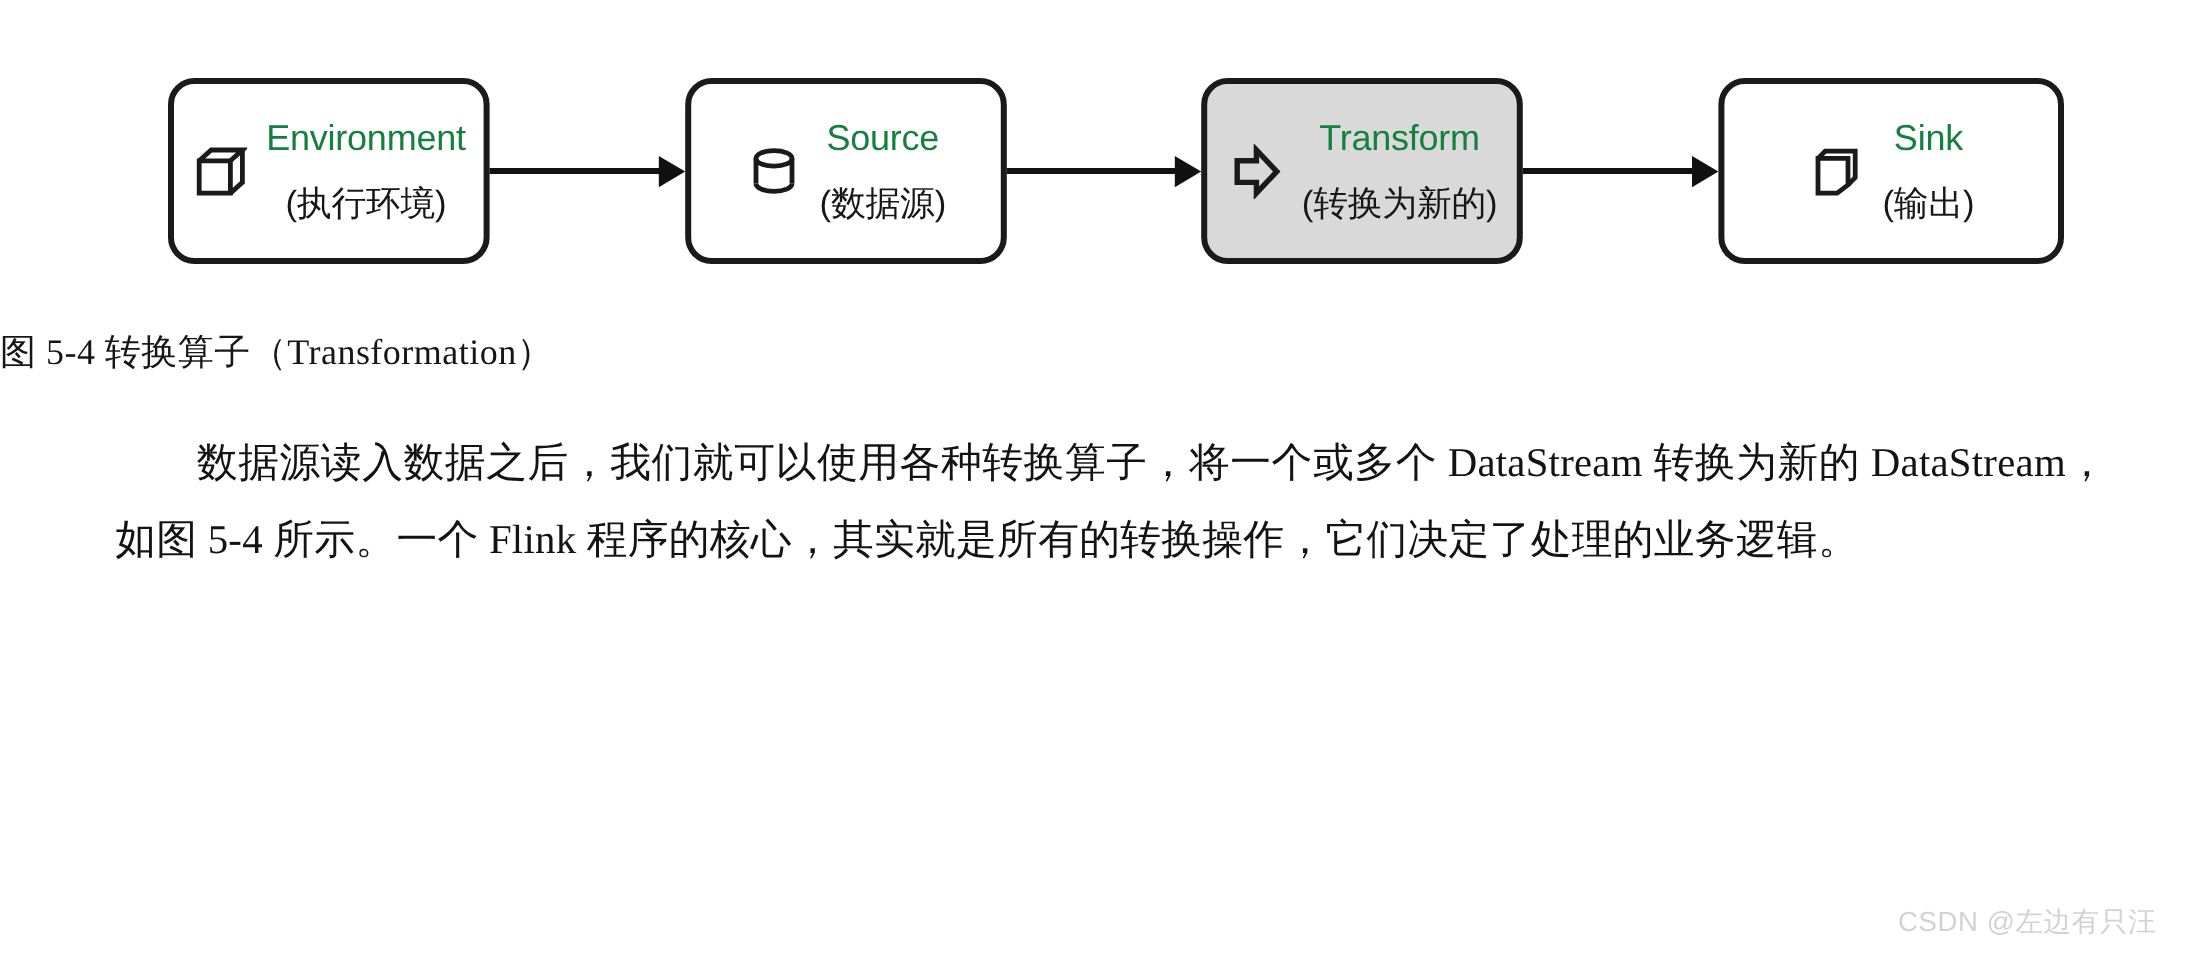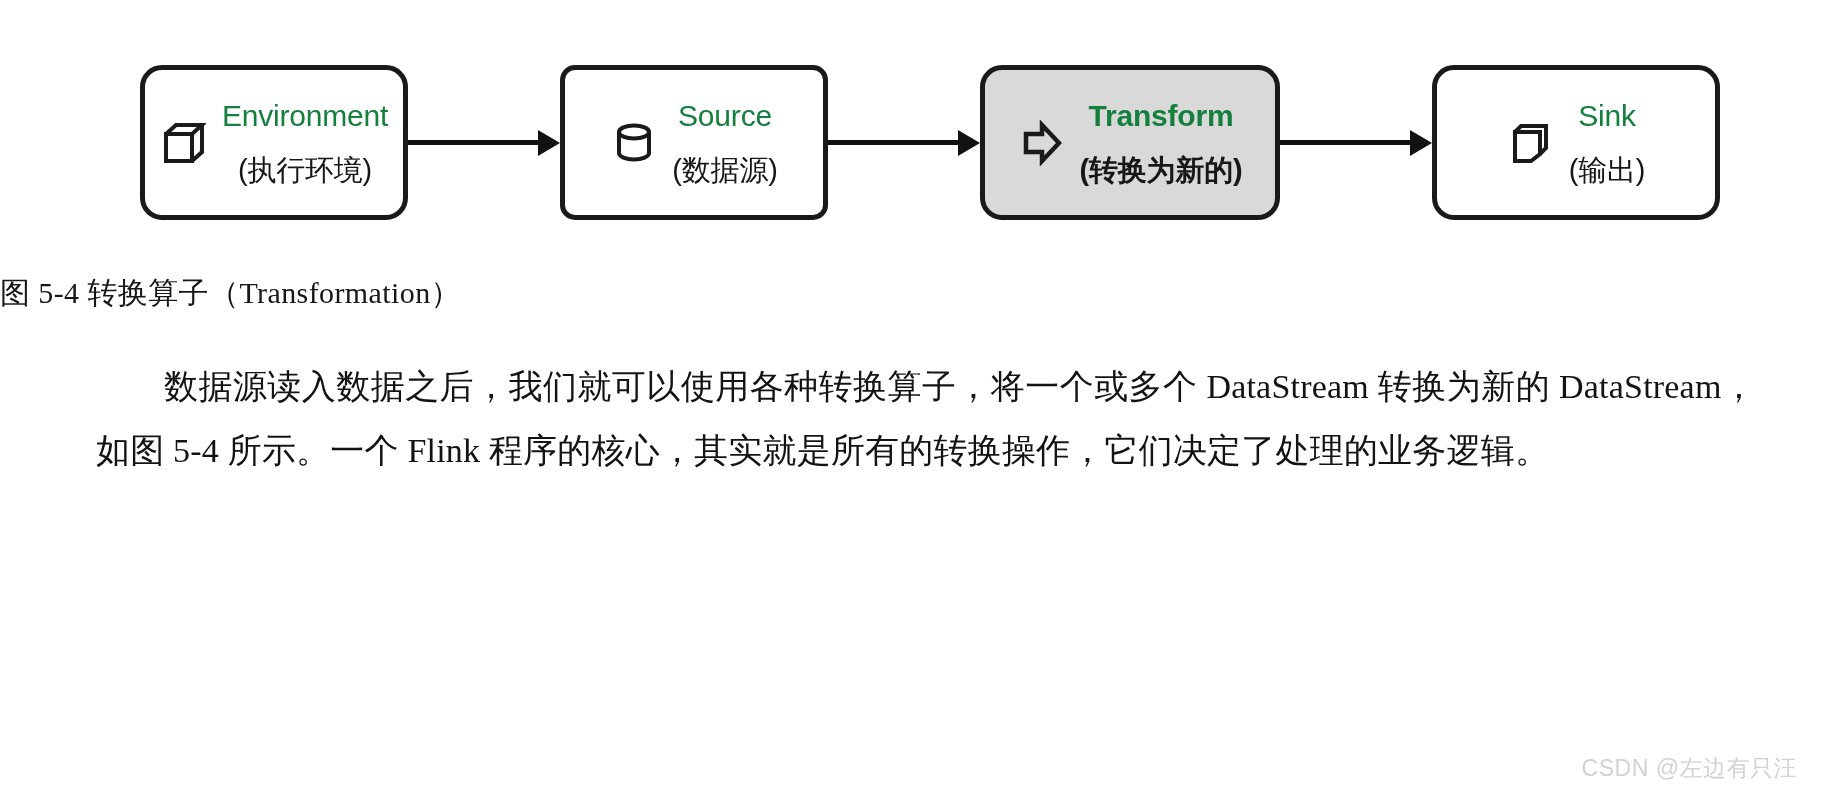--- a/index.html
+++ b/index.html
@@ -47,22 +47,22 @@
     align-items: center;
     justify-content: center;
     gap: 14px;
     padding: 0 14px;
     flex: 0 0 auto;
   }
   .node.shaded {
     background: #d9d9d9;
   }
   .node-env   { width: 268px; }
-  .node-src   { width: 268px; border-radius: 15px; }
-  .node-tf    { width: 300px; font-weight: bold; }
+  .node-src   { width: 268px; }
+  .node-tf    { width: 268px; }
   .node-sink  { width: 288px; }
 
   .node-icon {
     flex: 0 0 auto;
     width: 48px;
     height: 52px;
     display: flex;
     align-items: center;
     justify-content: center;
   }

